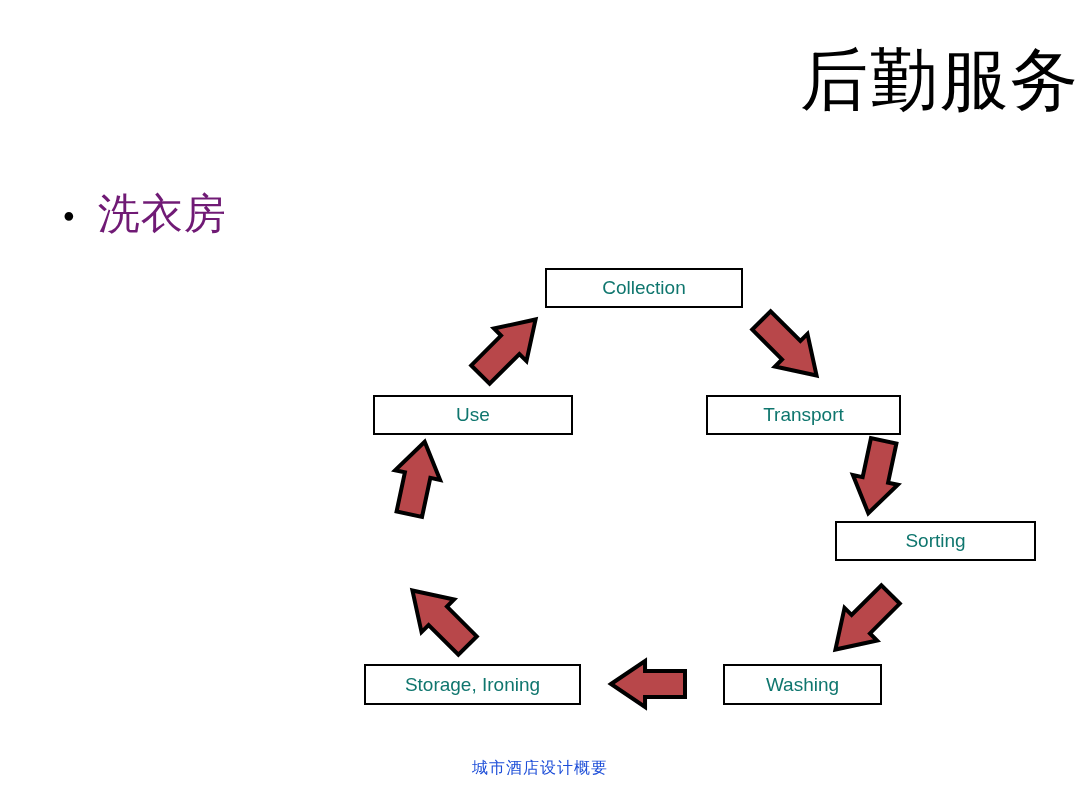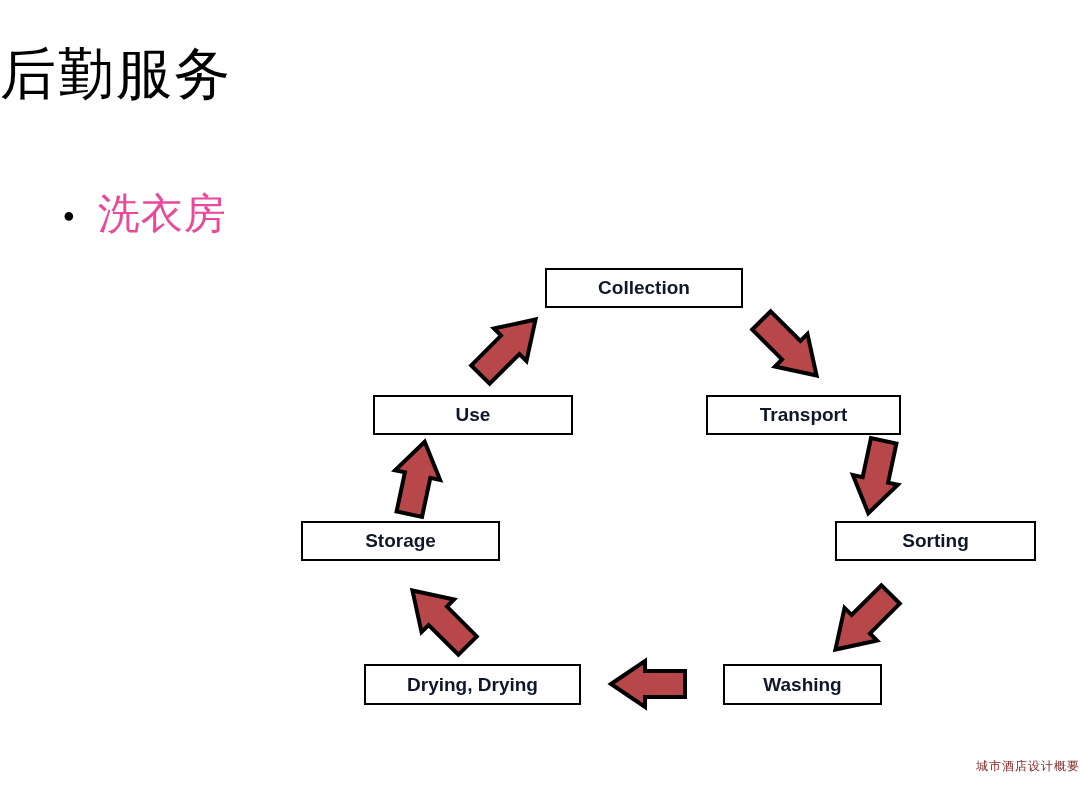--- a/index.html
+++ b/index.html
@@ -22,23 +22,23 @@
     height: 810px;
     background: #ffffff;
   }
 
   
   #slide-title {
     position: absolute;
     left: 0;
     top: 46px;
     width: 1080px;
-    text-align: left;
+    text-align: right;
     font-family: "DejaVu Serif", "Liberation Serif", serif;
-    font-size: 56px;
+    font-size: 68px;
     line-height: 1.0;
     letter-spacing: 2px;
     color: #000000;
     white-space: nowrap;
   }
 
   
   #bullet-row {
     position: absolute;
     left: 60px;
@@ -50,21 +50,21 @@
     font-size: 30px;
     line-height: 1;
     color: #000;
     font-family: "DejaVu Serif", "Liberation Serif", serif;
     margin-right: 20px;
   }
   #bullet-text {
     font-family: "DejaVu Serif", "Liberation Serif", serif;
     font-size: 42px;
     line-height: 1.05;
-    color: #ec4899;
+    color: #701a75;
     letter-spacing: 1px;
     white-space: nowrap;
   }
 
   
   #diagram {
     position: absolute;
     left: 0;
     top: 0;
     width: 1080px;
@@ -73,47 +73,47 @@
 
   .node-box {
     position: absolute;
     box-sizing: border-box;
     border: 2px solid #0f172a;
     background: #ffffff;
     display: flex;
     align-items: center;
     justify-content: center;
     font-family: "Liberation Sans", sans-serif;
-    font-weight: bold;
+    font-weight: normal;
     font-size: 19px;
-    color: #0f172a;
+    color: #0f766e;
     white-space: nowrap;
     letter-spacing: 0px;
   }
 
   .arrow-wrap {
     position: absolute;
     width: 0;
     height: 0;
   }
   .arrow-svg {
     display: block;
     overflow: visible;
   }
 
   
   #footer-text {
     position: absolute;
     left: 0;
     top: 758px;
     width: 1080px;
-    text-align: right;
+    text-align: center;
     font-family: "DejaVu Serif", "Liberation Serif", serif;
-    font-size: 12px;
-    color: #7f1d1d;
+    font-size: 16px;
+    color: #1d4ed8;
     letter-spacing: 1px;
     white-space: nowrap;
   }
 </style>
 </head>
 <body>
 
 <div id="slide">
 
   <div id="slide-title">后勤服务</div>
@@ -130,24 +130,21 @@
       <div class="node-box" style="left: 706px; top: 395px; width: 195px; height: 40px; border-color: rgb(0, 0, 0); background: rgb(255, 255, 255);">
         <span>Transport</span>
       </div>
       <div class="node-box" style="left: 795px; top: 521px; width: 201px; height: 40px; border-color: rgb(0, 0, 0); background: rgb(255, 255, 255); margin-left: 40px;">
         <span>Sorting</span>
       </div>
       <div class="node-box" style="left: 723px; top: 664px; width: 159px; height: 41px; border-color: rgb(0, 0, 0); background: rgb(255, 255, 255);">
         <span>Washing</span>
       </div>
       <div class="node-box" style="left: 364px; top: 664px; width: 217px; height: 41px; border-color: rgb(0, 0, 0); background: rgb(255, 255, 255);">
-        <span>Drying, Drying</span>
-      </div>
-      <div class="node-box" style="left: 301px; top: 521px; width: 199px; height: 40px; border-color: rgb(0, 0, 0); background: rgb(255, 255, 255);">
-        <span>Storage</span>
+        <span>Storage, Ironing</span>
       </div>
       <div class="node-box" style="left: 373px; top: 395px; width: 200px; height: 40px; border-color: rgb(0, 0, 0); background: rgb(255, 255, 255);">
         <span>Use</span>
       </div>
       <div class="arrow-wrap" style="left: 789px; top: 348px;">
         <svg class="arrow-svg" width="1" height="1" viewBox="0 0 1 1" style="position: absolute; left: 0px; top: 0px;">
           <g transform="rotate(135)">
             <polygon points="0,-39 23,-3.1199999999999974 13,-3.1199999999999974 13,39 -13,39 -13,-3.1199999999999974 -23,-3.1199999999999974" fill="#b8474a" stroke="#000000" stroke-width="4" stroke-linejoin="miter"></polygon>
           </g>
         </svg>

